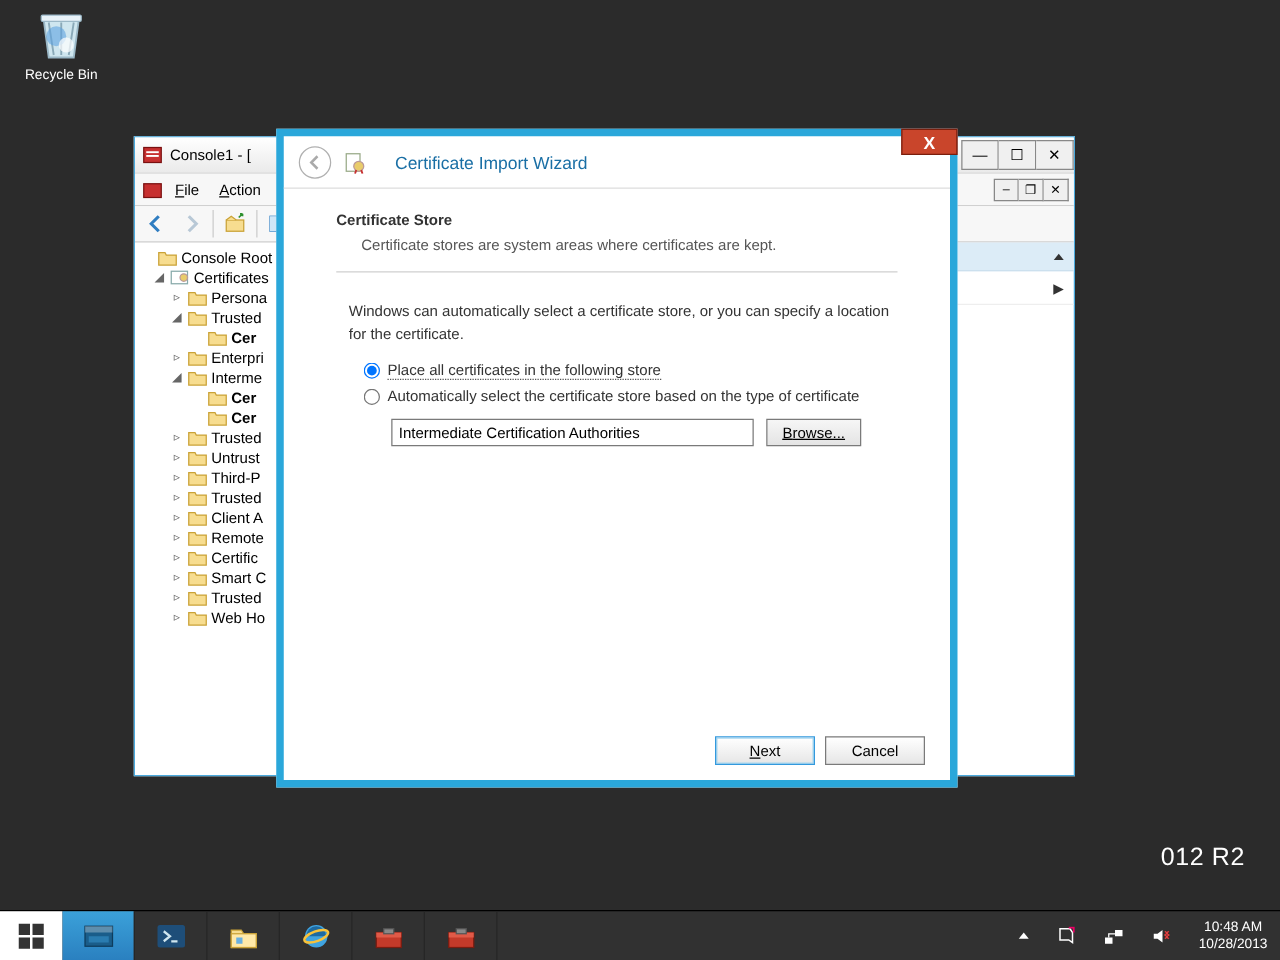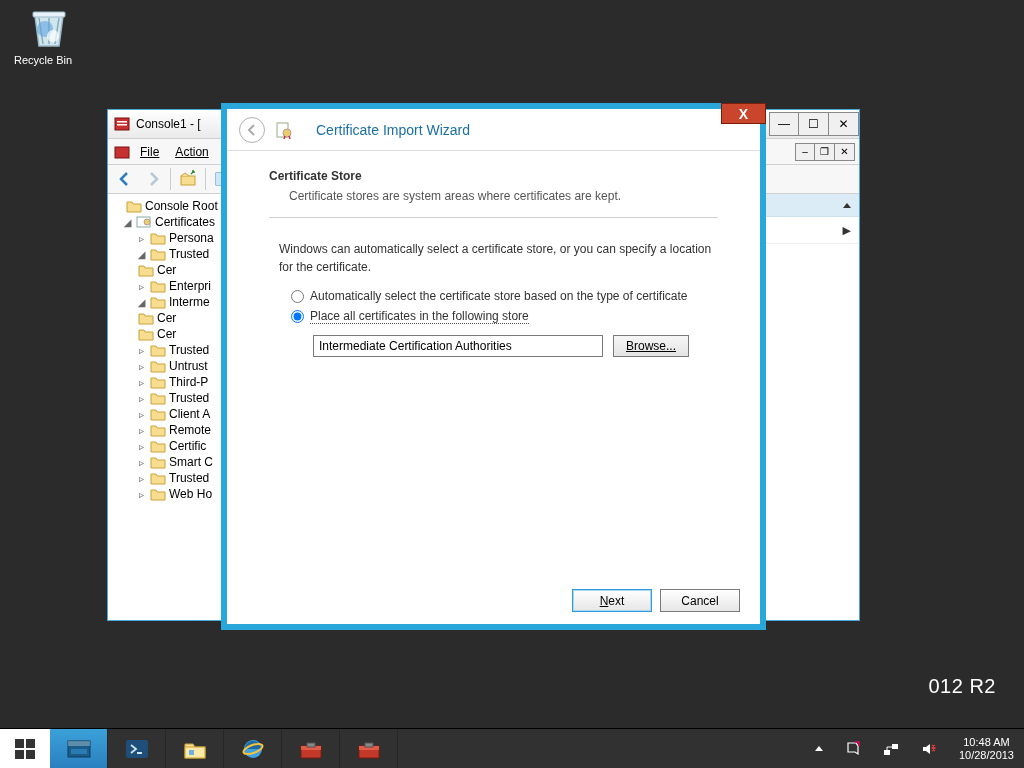--- a/index.html
+++ b/index.html
@@ -1,19 +1,19 @@
 <!DOCTYPE html>
 <html><head>
 <meta charset="utf-8">
 <style>
 * { box-sizing: border-box; font-family: "Segoe UI", Tahoma, sans-serif; }
 html, body { margin:0; padding:0; width:1024px; height:768px; overflow:hidden; background:#2b2b2b; position:relative; }
 
 
-.desktop-icon { position:absolute; top:4px; left:14px; width:70px; color:white; font-size:11px; cursor:pointer; }
+.desktop-icon { position:absolute; top:4px; left:14px; width:70px; text-align:center; color:white; font-size:11px; cursor:pointer; }
 .recycle-img { width:48px; height:48px; margin:0 auto 2px; position:relative; }
 .recycle-img svg { width:48px; height:48px; }
 
 
 .watermark { position:absolute; right:28px; bottom:70px; color:white; font-size:20px; font-weight:300; letter-spacing:.5px; }
 
 
 .taskbar { position:absolute; bottom:0; left:0; right:0; height:40px; background:#313131; border-top:1px solid #000; display:flex; align-items:stretch; }
 .task-btn { width:58px; display:flex; align-items:center; justify-content:center; border-right:1px solid #262626; cursor:pointer; }
 .task-btn.active.blue { background:linear-gradient(#3ba1d9,#2a80c0); }
@@ -28,37 +28,37 @@
 
 
 .mmc { position:absolute; top:109px; left:107px; width:753px; height:512px; background:#fff; border:1px solid #4aa9dc; }
 .mmc-title { height:29px; background:linear-gradient(#fff,#eaeaea); display:flex; align-items:center; font-size:12px; padding-left:6px; gap:6px; border-bottom:1px solid #d0d0d0; }
 .mmc-title .ttl-icon { width:16px; height:16px; }
 .mmc-title .spacer{flex:1}
 .win-ctrls{display:flex;gap:0;}
 .win-ctrl{width:30px;height:24px;border:1px solid #888;display:flex;align-items:center;justify-content:center;background:#f0f0f0;font-size:12px;cursor:pointer;}
 .win-ctrl+.win-ctrl{border-left:none;}
 .mmc-menu{height:26px;display:flex;align-items:center;gap:4px;padding-left:6px;font-size:12px;border-bottom:1px solid #d0d0d0;background:#f7f7f7;}
-.mmc-menu .mnu{padding:2px 6px;cursor:pointer;text-decoration:underline;}
+.mmc-menu .mnu{padding:2px 6px;cursor:pointer;}
 .mmc-menu .mnu u{text-decoration:underline;}
 .mnu-icon{width:16px;height:14px;}
 .inner-win-ctrls{margin-left:auto;display:flex;margin-right:4px;}
 .inner-win-ctrls .win-ctrl{width:20px;height:18px;font-size:10px;}
 .mmc-tool{height:29px;display:flex;align-items:center;gap:2px;padding:0 4px;border-bottom:1px solid #d0d0d0;background:#f7f7f7;}
 .tbtn{width:26px;height:24px;display:flex;align-items:center;justify-content:center;border:1px solid transparent;cursor:pointer;}
 .tbtn svg{width:18px;height:18px;}
 .tool-sep{width:1px;height:22px;background:#ccc;margin:0 2px;}
 .mmc-body{position:relative;height:calc(100% - 84px);display:flex;}
 .tree{width:210px;border-right:1px solid #d0d0d0;overflow:hidden;padding:4px 0;font-size:12px;}
 .node{display:flex;align-items:center;gap:3px;padding:1px 4px;white-space:nowrap;cursor:pointer;}
 .node .exp{width:11px;text-align:center;color:#666;font-size:10px;}
 .node .fold{width:16px;height:14px;}
 .node .lbl{}
 .fold svg{width:16px;height:14px;}
-.tree .d1{padding-left:14px;} .tree .d2{padding-left:28px;} .tree .d3{padding-left:16px;}
+.tree .d1{padding-left:14px;} .tree .d2{padding-left:28px;} .tree .d3{padding-left:44px;font-weight:bold;}
 .main-mid{flex:1;background:#fff;}
 .actions-pane{width:190px;border-left:1px solid #d0d0d0;font-size:12px;}
 .actions-head{background:#dcecf7;padding:4px 8px;font-weight:400;display:flex;align-items:center;justify-content:space-between;border-bottom:1px solid #cce0ee;}
 .actions-head .tri{width:0;height:0;border-left:4px solid transparent;border-right:4px solid transparent;border-bottom:5px solid #333;}
 .actions-row{padding:6px 8px;display:flex;align-items:center;justify-content:space-between;border-bottom:1px solid #eee;cursor:pointer;}
 .actions-row .arrow{font-size:11px;color:#333;}
 
 
 .wizard{position:absolute;top:103px;left:221px;width:545px;height:527px;background:#fff;border:6px solid #2aa7da;}
 .wiz-closebar{position:absolute;top:-6px;right:-6px;height:27px;}
@@ -330,26 +330,26 @@
         <path d="M10 15 L9 18 M14 15 L15 18" stroke="#c73030" stroke-width="1.5"></path>
       </svg>
     <span class="wiz-title">Certificate Import Wizard</span>
   </div>
   <div class="wiz-body">
     <div class="sec-title">Certificate Store</div>
     <div class="sec-sub">Certificate stores are system areas where certificates are kept.</div>
     <hr class="hr">
     <div class="desc">Windows can automatically select a certificate store, or you can specify a location for the certificate.</div>
     <label class="radio-row">
+      <input type="radio" name="store" checked="" style="">
+      <span class="dotted">Place all certificates in the following store</span>
+    </label>
+    <label class="radio-row">
       <input type="radio" name="store" style="">
       <span>Automatically select the certificate store based on the type of certificate</span>
-    </label>
-    <label class="radio-row">
-      <input type="radio" name="store" checked="" style="">
-      <span class="dotted">Place all certificates in the following store</span>
     </label>
     <div class="store-sub">
       <div class="store-row">
         <input class="store-input" readonly="" value="Intermediate Certification Authorities" style="">
         <button class="btn"><u>B</u>rowse...</button>
       </div>
     </div>
   </div>
   <div class="wiz-foot">
     <button class="wbtn primary"><u>N</u>ext</button>

